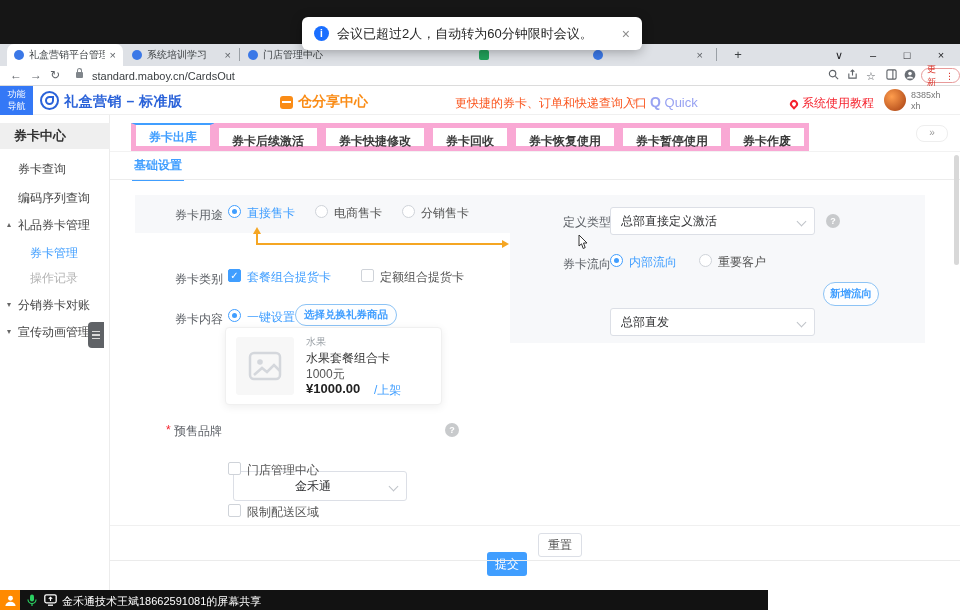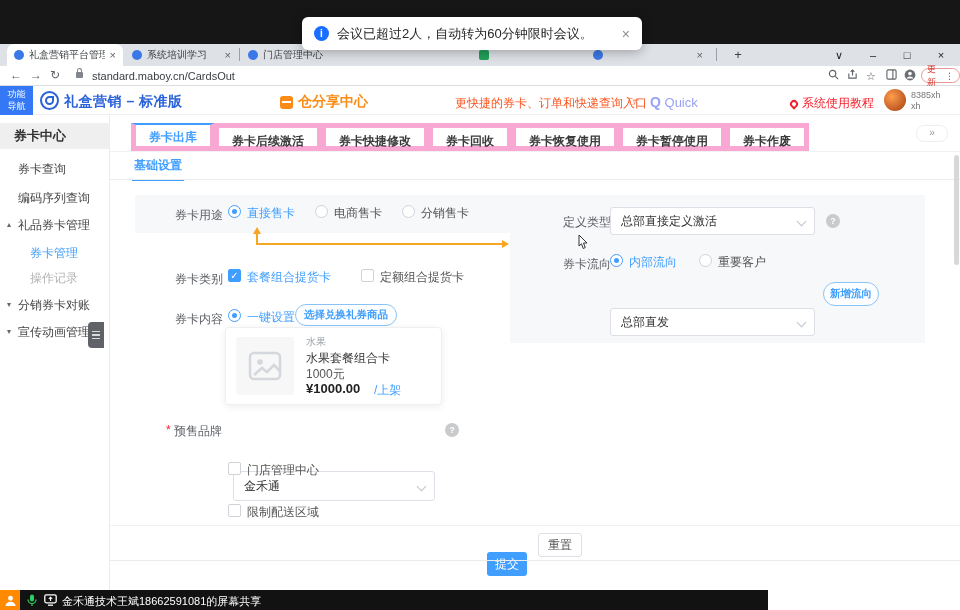--- a/index.html
+++ b/index.html
@@ -316,21 +316,21 @@
       </div>
       <div class="abs" style="left:80px;top:7px;font-size:10px;color:#9aa0a6;">水果</div>
       <div class="abs" style="left:80px;top:22px;font-size:12px;color:#333;">水果套餐组合卡</div>
       <div class="abs" style="left:80px;top:38px;font-size:12px;color:#555;">1000元</div>
       <div class="abs" style="left:80px;top:53px;font-size:13px;font-weight:bold;color:#222;">¥1000.00</div>
       <div class="abs" style="left:148px;top:54px;font-size:12px;color:#409eff;">/上架</div>
     </div>
 
     <div class="abs" style="left:56px;top:308px;color:#f5222d;font-size:12px;">*</div>
     <div class="abs flabel" style="left:64px;top:308px;">预售品牌</div>
-    <div class="abs sel" style="left:123px;top:300px;width:202px;height:30px;">
+    <div class="abs sel" style="left:123px;top:300px;width:174px;height:30px;justify-content:center;">
       <span>金禾通</span>
       <span class="caret" style="top:11px;"></span>
     </div>
     <div class="abs qmark" style="left:335px;top:308px;">?</div>
 
     <div class="abs opt" style="left:118px;top:347px;">
       <span class="cbox"></span>
         <span>门店管理中心</span>
     </div>
     <div class="abs opt" style="left:118px;top:389px;">

